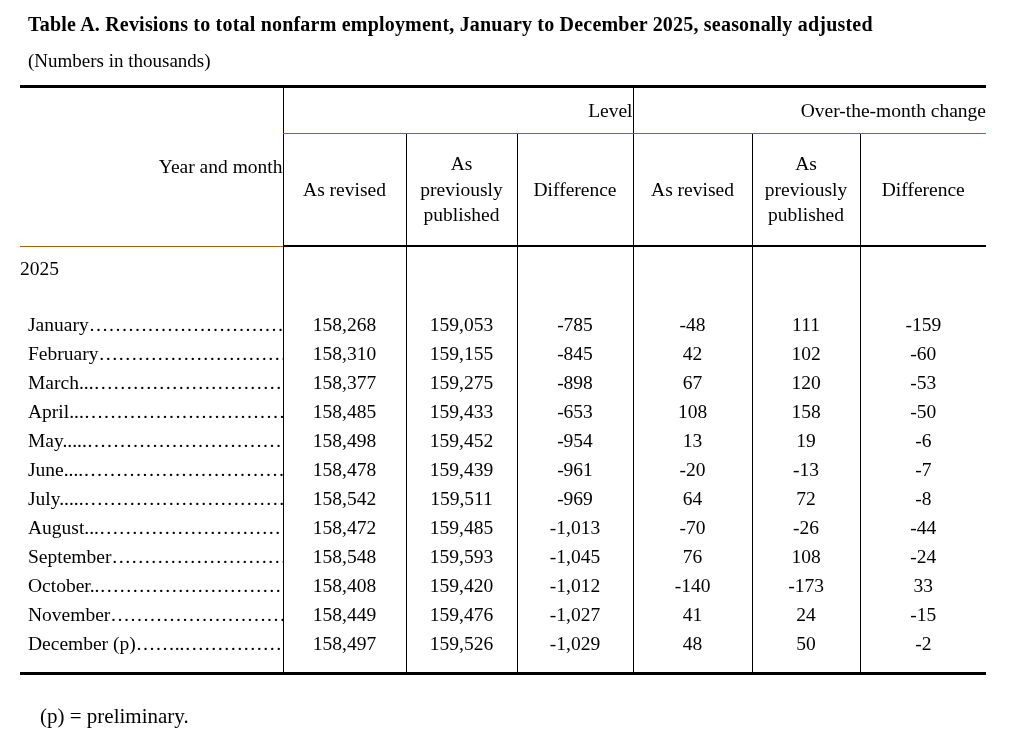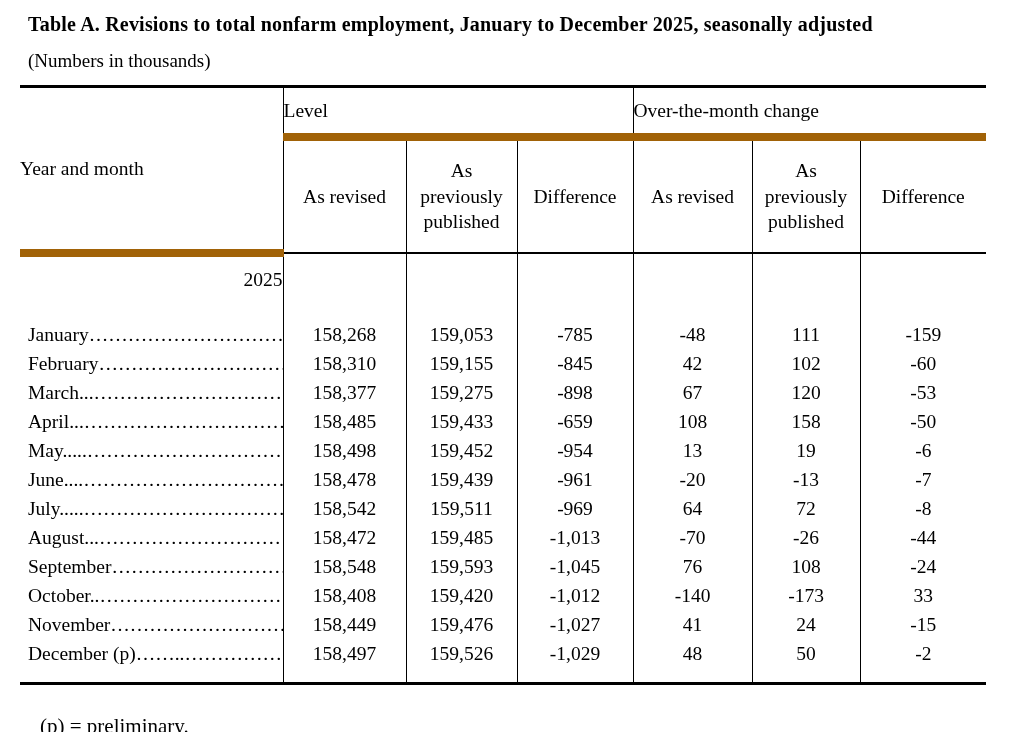--- a/index.html
+++ b/index.html
@@ -23,26 +23,26 @@
     table-layout:fixed;
     width:966px;
     border-top:3px solid #000;
     border-bottom:3px solid #000;
     font-size:19.5px;
   }
   td,th{padding:0;font-weight:normal;}
   
   .vl{border-left:1.5px solid #000;}
   
-  tr.group-row th{height:45px;vertical-align:middle;text-align:left;border-bottom:8px solid #a16207;}
+  tr.group-row th{height:45px;vertical-align:middle;text-align:right;border-bottom:1px solid #a16207;}
   th.stub-head{vertical-align:middle;text-align:center;border-bottom:2.5px solid #000;}
   tr.sub-row th{height:87px;vertical-align:middle;text-align:center;line-height:1.32;border-bottom:2.5px solid #000;padding:12px 4px;}
   
   tr.year-row td{height:45px;vertical-align:middle;}
-  td.year-cell{text-align:right;}
+  td.year-cell{text-align:left;}
   tr.gap-row td{height:18px;}
   tr.data-row td{height:29px;vertical-align:middle;}
   tr.pad-row td{height:14px;}
   td.stub-m{
     text-align:left;padding-left:8px;
     white-space:nowrap;overflow:hidden;
   }
   td.num{text-align:center;}
   .footnote{
     margin:29px 0 0 40px;
@@ -124,21 +124,21 @@
         <td class="vl num">159,275</td>
         <td class="vl num">-898</td>
         <td class="vl num">67</td>
         <td class="vl num">120</td>
         <td class="vl num">-53</td>
       </tr>
       <tr class="data-row">
         <td class="stub-m">April...………………………………</td>
         <td class="vl num">158,485</td>
         <td class="vl num">159,433</td>
-        <td class="vl num">-659</td>
+        <td class="vl num">-653</td>
         <td class="vl num">108</td>
         <td class="vl num">158</td>
         <td class="vl num">-50</td>
       </tr>
       <tr class="data-row">
         <td class="stub-m">May.....………………………………</td>
         <td class="vl num">158,498</td>
         <td class="vl num">159,452</td>
         <td class="vl num">-954</td>
         <td class="vl num">13</td>

